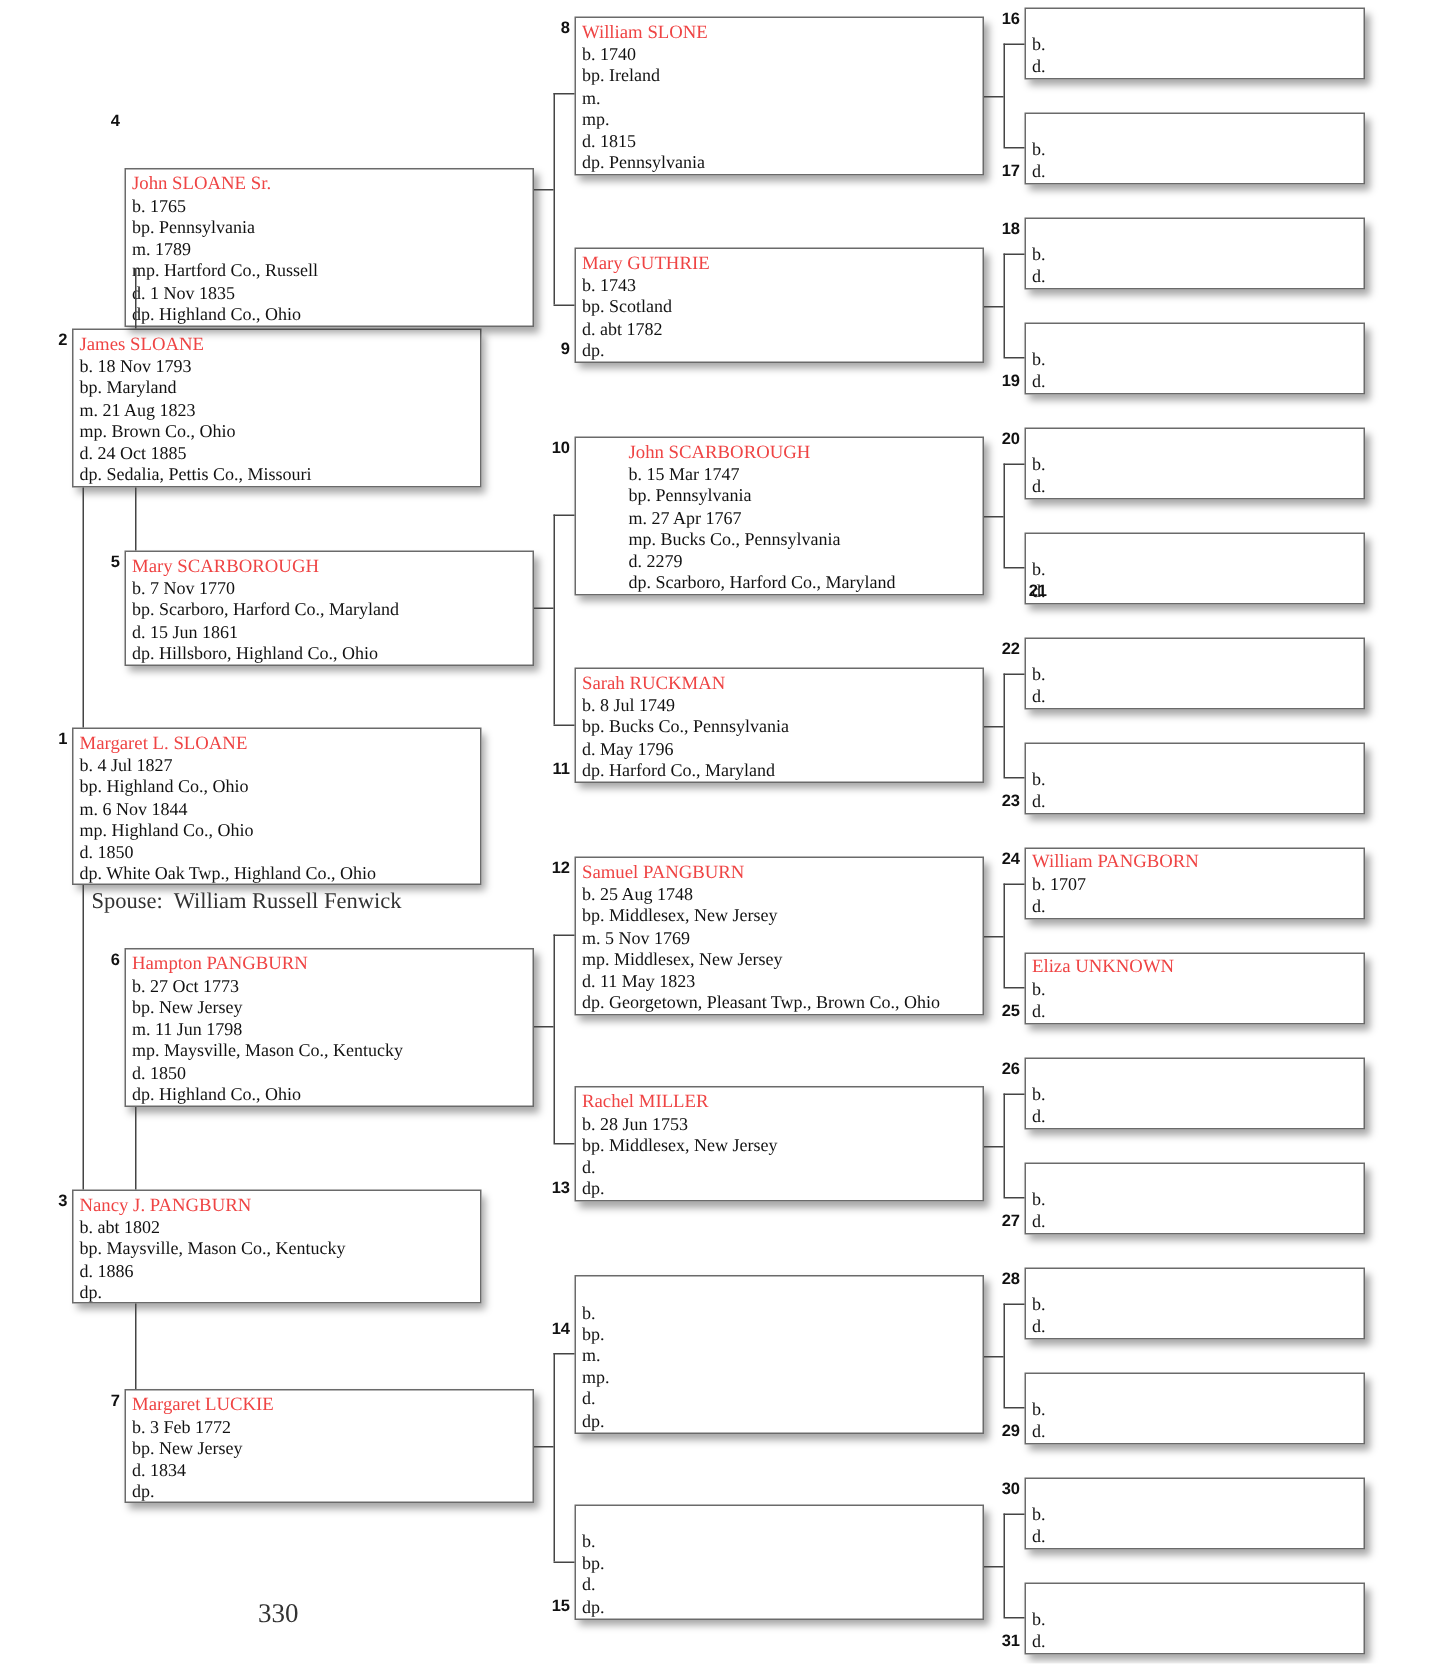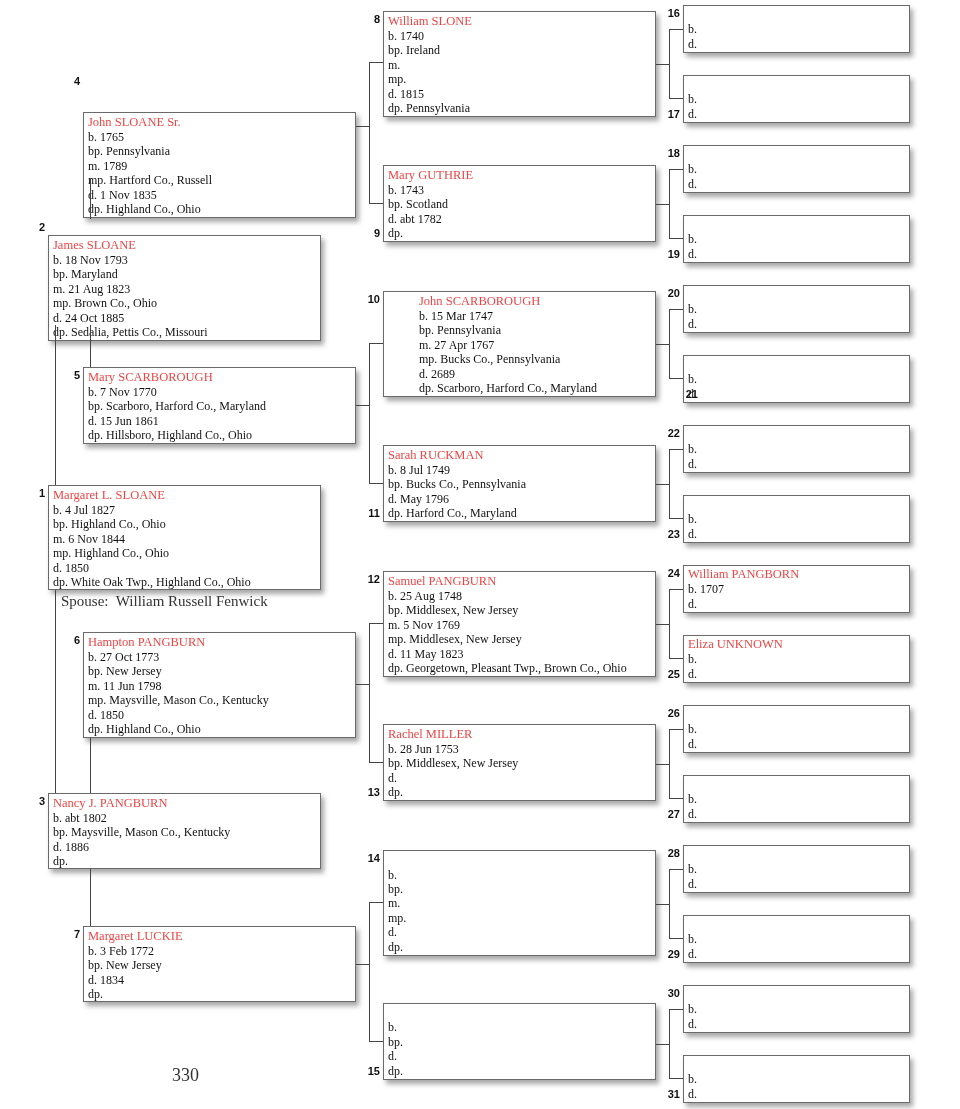--- a/index.html
+++ b/index.html
@@ -15,21 +15,21 @@
   .num { position: absolute; font-family: "Liberation Sans", sans-serif; font-weight: bold; font-size: 11px; text-align: right; width: 22px; }
   .hl { position: absolute; height: 1px; background: #444; }
   .vl { position: absolute; width: 1px; background: #444; }
   .spouse { position: absolute; font-size: 15px; color: #333; }
   .page-num { position: absolute; font-size: 18px; color: #333; }
 </style>
 </head>
 <body>
 
 <div id="chart">
-    <div class="box" style="left: 48px; top: 235px; width: 273px; height: 106px;">
+    <div class="box" style="left: 48px; top: 219px; width: 273px; height: 106px;">
       <div class="name">James SLOANE</div>
       <div class="line">b. 18 Nov 1793</div>
       <div class="line">bp. Maryland</div>
       <div class="line">m. 21 Aug 1823</div>
       <div class="line">mp. Brown Co., Ohio</div>
       <div class="line">d. 24 Oct 1885</div>
       <div class="line">dp. Sedalia, Pettis Co., Missouri</div>
     </div>
     <div class="num" style="left: 23px; top: 221px;">2</div>
     <div class="box" style="left: 48px; top: 485px; width: 273px; height: 105px;">
@@ -103,21 +103,21 @@
       <div class="line">d. abt 1782</div>
       <div class="line">dp.</div>
     </div>
     <div class="num" style="left: 358px; top: 227px;">9</div>
     <div class="box" style="left: 383px; top: 291px; width: 273px; height: 106px; padding-left: 35px;">
       <div class="name">John SCARBOROUGH</div>
       <div class="line">b. 15 Mar 1747</div>
       <div class="line">bp. Pennsylvania</div>
       <div class="line">m. 27 Apr 1767</div>
       <div class="line">mp. Bucks Co., Pennsylvania</div>
-      <div class="line">d. 2689</div>
+      <div class="line">d. 2279</div>
       <div class="line">dp. Scarboro, Harford Co., Maryland</div>
     </div>
     <div class="num" style="left: 358px; top: 293px;">10</div>
     <div class="box" style="left: 383px; top: 445px; width: 273px; height: 77px;">
       <div class="name">Sarah RUCKMAN</div>
       <div class="line">b. 8 Jul 1749</div>
       <div class="line">bp. Bucks Co., Pennsylvania</div>
       <div class="line">d. May 1796</div>
       <div class="line">dp. Harford Co., Maryland</div>
     </div>
@@ -141,21 +141,21 @@
     </div>
     <div class="num" style="left: 358px; top: 786px;">13</div>
     <div class="box bottom-aligned" style="left: 383px; top: 850px; width: 273px; height: 106px;">
       <div class="line">b.</div>
       <div class="line">bp.</div>
       <div class="line">m.</div>
       <div class="line">mp.</div>
       <div class="line">d.</div>
       <div class="line">dp.</div>
     </div>
-    <div class="num" style="left: 358px; top: 852px;">14</div>
+    <div class="num" style="left: 358px; top: 880px;">14</div>
     <div class="box bottom-aligned" style="left: 383px; top: 1003px; width: 273px; height: 77px;">
       <div class="line">b.</div>
       <div class="line">bp.</div>
       <div class="line">d.</div>
       <div class="line">dp.</div>
     </div>
     <div class="num" style="left: 358px; top: 1065px;">15</div>
     <div class="box bottom-aligned" style="left: 683px; top: 5px; width: 227px; height: 48px;">
       <div class="line">b.</div>
       <div class="line">d.</div>

